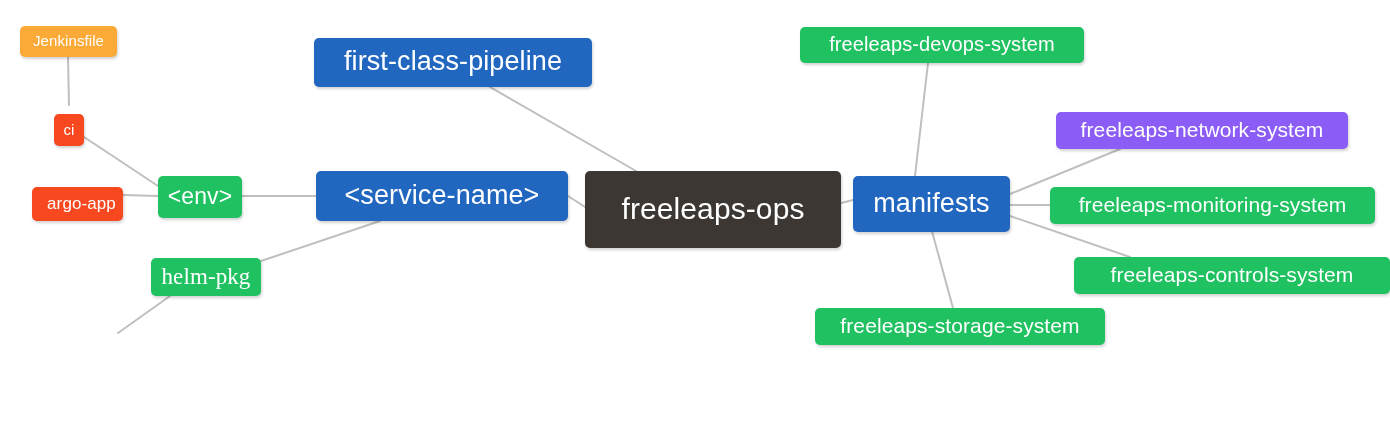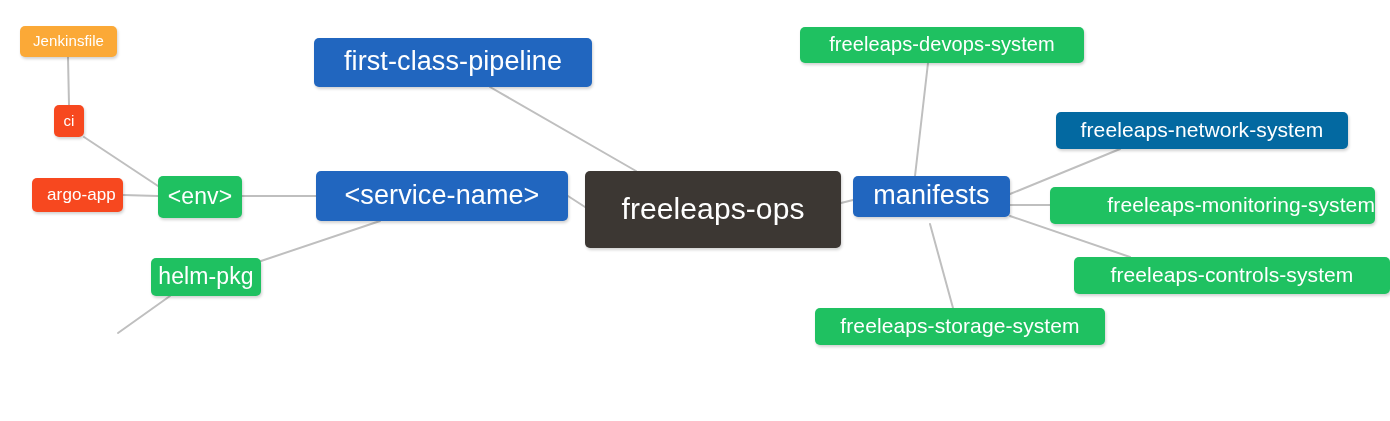--- a/index.html
+++ b/index.html
@@ -44,21 +44,21 @@
   }
   .node span {
     display: block;
     transform: translateY(-1px);
   }
   
   .c-root   { background: #3c3733; text-align: right; }
   .c-blue   { background: #2166bf; }
   .c-green  { background: #1fc161; }
   .c-orange { background: #fba937; }
-  .c-red    { background: #f7481f; }
+  .c-red    { background: #f7481f; margin-top: 9px; }
 </style>
 </head>
 <body>
 
 <div id="canvas" style="background: rgb(255, 255, 255);">
   <svg id="edges" viewBox="0 0 1390 421" xmlns="http://www.w3.org/2000/svg">
       <line x1="585" y1="207" x2="568" y2="196" stroke="#bfbfbf" stroke-width="2" stroke-linecap="round"></line>
       <line x1="636" y1="171" x2="490" y2="87" stroke="#bfbfbf" stroke-width="2" stroke-linecap="round"></line>
       <line x1="841" y1="203" x2="853" y2="200" stroke="#bfbfbf" stroke-width="2" stroke-linecap="round"></line>
       <line x1="316" y1="196" x2="242" y2="196" stroke="#bfbfbf" stroke-width="2" stroke-linecap="round"></line>
@@ -75,45 +75,45 @@
     </svg>
 <div class="node c-root" style="left: 585px; top: 171px; width: 256px; height: 77px; font-size: 30px; background: rgb(60, 55, 51);">
       <span>freeleaps-ops</span>
     </div>
     <div class="node c-blue" style="left: 316px; top: 171px; width: 252px; height: 50px; font-size: 27px; background: rgb(33, 102, 191);">
       <span>&lt;service-name&gt;</span>
     </div>
     <div class="node c-blue" style="left: 314px; top: 38px; width: 278px; height: 49px; font-size: 27px; background: rgb(33, 102, 191); text-align: right;">
       <span>first-class-pipeline</span>
     </div>
-    <div class="node c-blue" style="left: 853px; top: 176px; width: 157px; height: 41px; font-size: 27px; background: rgb(33, 102, 191);">
+    <div class="node c-blue" style="left: 853px; top: 176px; width: 157px; height: 56px; font-size: 27px; background: rgb(33, 102, 191);">
       <span>manifests</span>
     </div>
     <div class="node c-green" style="left: 158px; top: 176px; width: 84px; height: 42px; font-size: 23px; background: rgb(31, 193, 97);">
       <span>&lt;env&gt;</span>
     </div>
-    <div class="node c-green" style="left: 151px; top: 258px; width: 110px; height: 38px; font-size: 23px; background: rgb(31, 193, 97);">
+    <div class="node c-green" style="left: 151px; top: 258px; width: 110px; height: 38px; font-size: 23px; background: rgb(31, 193, 97); font-family: Liberation Serif, serif;">
       <span>helm-pkg</span>
     </div>
     <div class="node c-orange" style="left: 20px; top: 26px; width: 97px; height: 31px; font-size: 15px; background: rgb(251, 169, 55);">
       <span>Jenkinsfile</span>
     </div>
     <div class="node c-red" style="left: 54px; top: 105px; width: 30px; height: 32px; font-size: 15px; background: rgb(247, 72, 31);">
       <span>ci</span>
     </div>
     <div class="node c-red" style="left: 32px; top: 178px; width: 91px; height: 34px; font-size: 17px; background: rgb(247, 72, 31); padding-left: 8px;">
       <span>argo-app</span>
     </div>
     <div class="node c-green" style="left: 800px; top: 27px; width: 284px; height: 36px; font-size: 20px; background: rgb(31, 193, 97);">
       <span>freeleaps-devops-system</span>
     </div>
-    <div class="node c-green" style="left: 1056px; top: 112px; width: 292px; height: 37px; font-size: 21px; background: #0369a1;">
+    <div class="node c-green" style="left: 1056px; top: 112px; width: 292px; height: 37px; font-size: 21px; background: #8b5cf6;">
       <span>freeleaps-network-system</span>
     </div>
-    <div class="node c-green" style="left: 1050px; top: 187px; width: 325px; height: 37px; font-size: 21px; background: rgb(31, 193, 97); justify-content: flex-end;">
+    <div class="node c-green" style="left: 1050px; top: 187px; width: 325px; height: 37px; font-size: 21px; background: rgb(31, 193, 97);">
       <span>freeleaps-monitoring-system</span>
     </div>
     <div class="node c-green" style="left: 1062px; top: 257px; width: 316px; height: 37px; font-size: 21px; background: rgb(31, 193, 97); margin-left: 12px;">
       <span>freeleaps-controls-system</span>
     </div>
     <div class="node c-green" style="left: 815px; top: 308px; width: 290px; height: 37px; font-size: 21px; background: rgb(31, 193, 97);">
       <span>freeleaps-storage-system</span>
     </div>
   </div>
 

